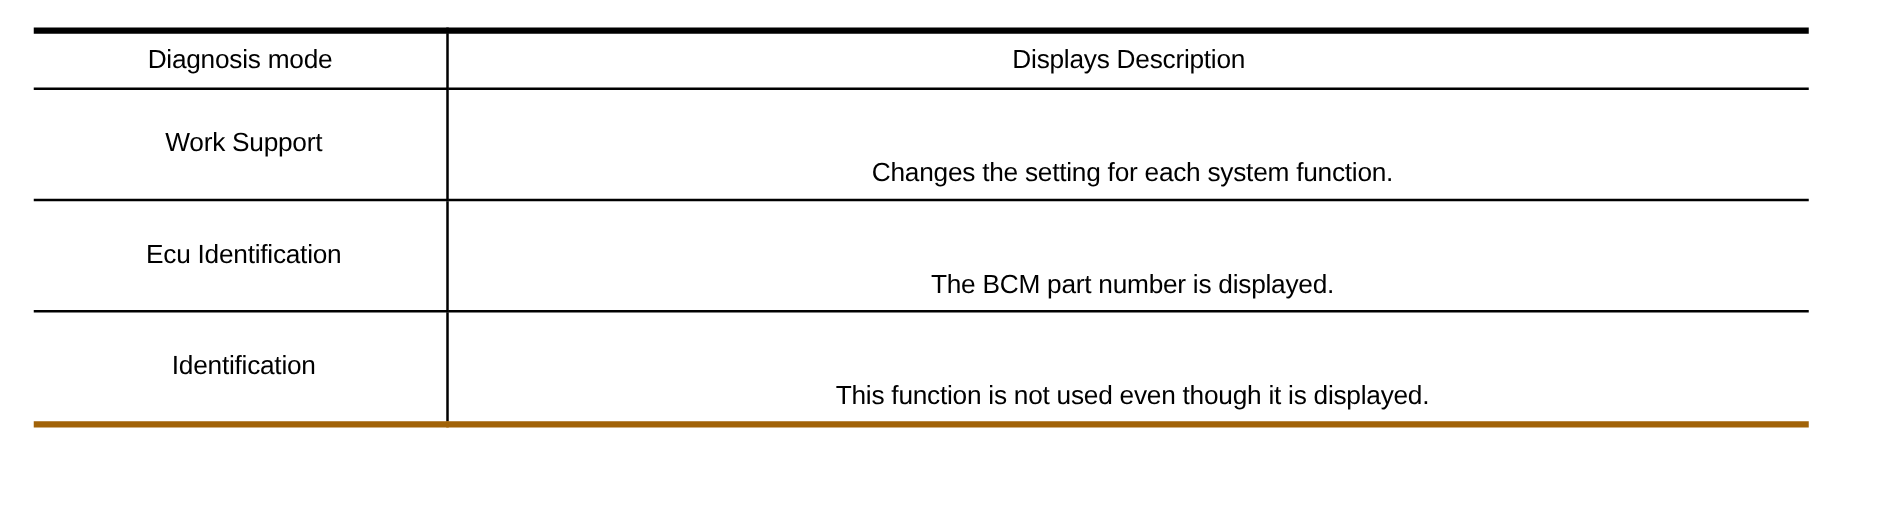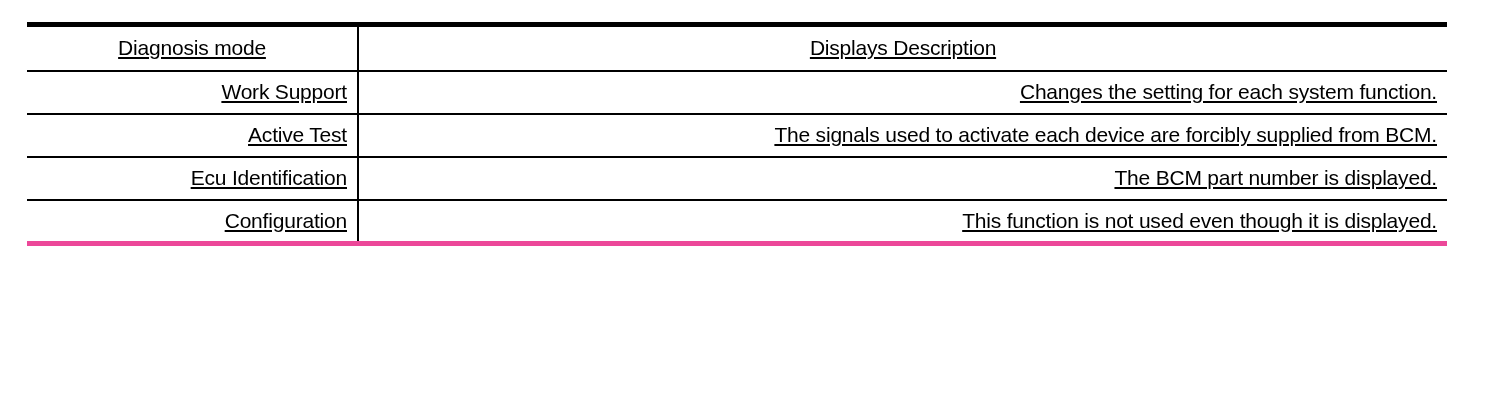--- a/index.html
+++ b/index.html
@@ -18,22 +18,21 @@
   .table-wrap {
     position: absolute;
     left: 27px;
     top: 22px;
   }
   table.diag-table {
     border-collapse: collapse;
     table-layout: fixed;
     width: 1420px;
     border-top: 5px solid #000000;
-    border-bottom: 5px solid #ec4899;
-    text-decoration: underline;
+    border-bottom: 5px solid #a16207;
   }
   col.col-mode { width: 331px; }
   col.col-desc { width: 1089px; }
   .diag-table th,
   .diag-table td {
     border-bottom: 2px solid #000000;
     font-size: 21px;
     font-weight: 400;
     letter-spacing: -0.2px;
     vertical-align: middle;
@@ -44,25 +43,26 @@
     border-right: 2px solid #000000;
   }
   .diag-table th {
     height: 46px;
     text-align: center;
     padding: 0 6px;
   }
   .diag-table td {
     height: 43px;
     padding: 6px 10px 6px 16px;
-    text-align: right;
+    text-align: center;
   }
   .desc-line {
     white-space: nowrap;
     line-height: 28px;
+    margin-top: 47px;
   }
   .mode-label {
     white-space: nowrap;
     line-height: 28px;
   }
 </style>
 </head>
 <body>
 
 <div class="table-wrap">
@@ -81,37 +81,29 @@
         <tr>
           <td>
             <div class="mode-label">Work Support</div>
           </td>
           <td>
             <div class="desc-line">Changes the setting for each system function.</div>
           </td>
         </tr>
         <tr>
           <td>
-            <div class="mode-label">Active Test</div>
-          </td>
-          <td>
-            <div class="desc-line">The signals used to activate each device are forcibly supplied from BCM.</div>
-          </td>
-        </tr>
-        <tr>
-          <td>
             <div class="mode-label">Ecu Identification</div>
           </td>
           <td>
             <div class="desc-line">The BCM part number is displayed.</div>
           </td>
         </tr>
         <tr>
           <td>
-            <div class="mode-label">Configuration</div>
+            <div class="mode-label">Identification</div>
           </td>
           <td>
             <div class="desc-line">This function is not used even though it is displayed.</div>
           </td>
         </tr>
       </tbody>
   </table>
 </div>
 
 </body></html>

